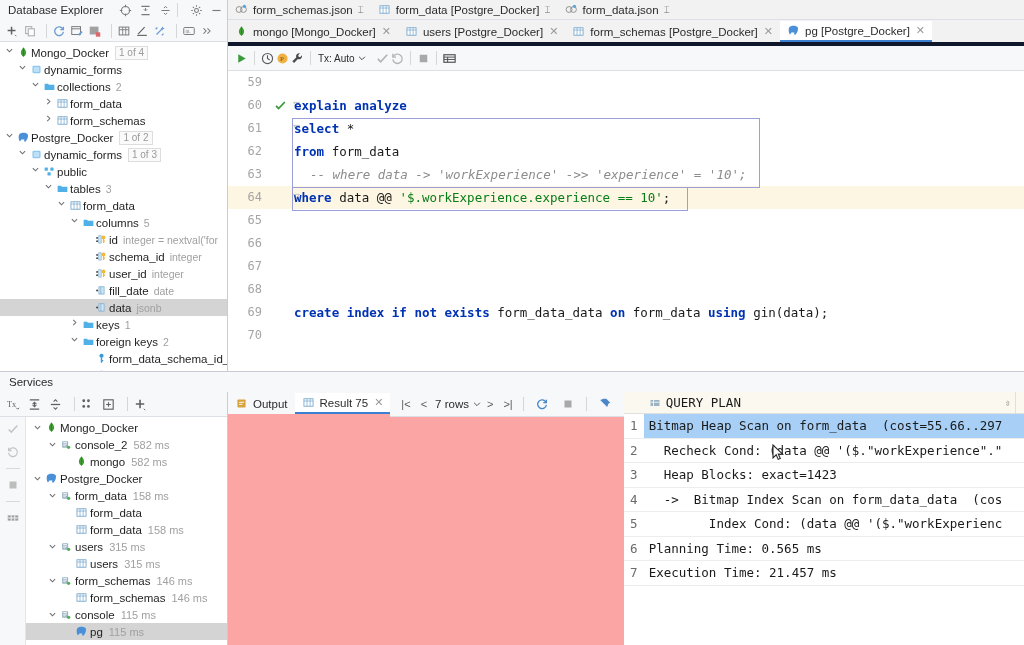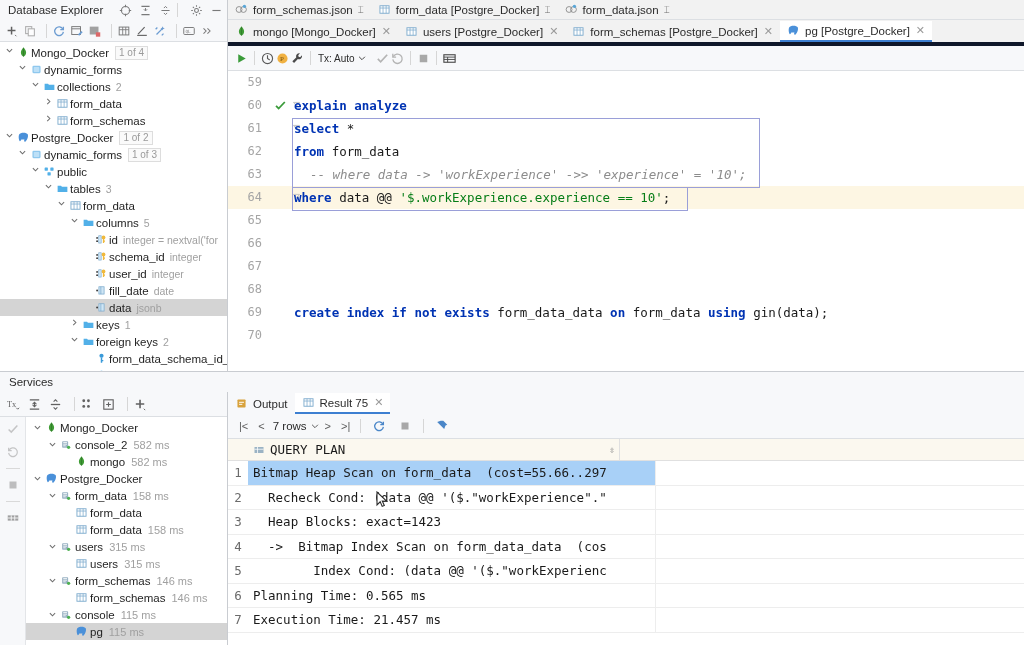--- a/index.html
+++ b/index.html
@@ -117,21 +117,21 @@
   #svc-gutter .gi{margin-bottom:9px;opacity:.55;}
   #svc-gutter .gsep{width:14px;height:1px;background:#d9d9d9;margin-bottom:9px;}
   #svc-tree{flex:1;background:#fff;overflow:hidden;padding-top:2px;}
   .snode{height:17px;display:flex;align-items:center;white-space:nowrap;font-size:11.5px;}
   .snode .arrow{width:11px;flex:none;text-align:center;color:#6e6e6e;font-size:8px;}
   .snode .nico{width:17px;flex:none;text-align:center;}
   .snode .lbl{color:#1f1f1f;}
   .snode .ms{color:#a0a0a0;margin-left:6px;font-size:11px;}
   .snode.sel{background:#d4d4d4;}
 
-  #svc-right{flex:1;background:#fca5a5;display:flex;flex-direction:column;}
+  #svc-right{flex:1;background:#fca5a5;display:flex;flex-direction:row;}
   #res-tabs{height:22px;display:flex;align-items:flex-end;background:#f7f8fa;}
   .rtab{height:21px;display:flex;align-items:center;padding:0 7px;font-size:11.5px;color:#2b2b2b;box-sizing:border-box;}
   .rtab.active{background:#fff;border-bottom:2px solid #3d7fd1;}
   .rtab .x{margin-left:6px;color:#9a9a9a;font-size:11px;}
   #res-toolbar{height:24px;display:flex;align-items:center;padding:0 6px;background:#f7f8fa;
                border-bottom:1px solid #dcdfe3;}
   #res-toolbar .nav{color:#5c5c5c;margin:0 5px;font-size:11px;}
   #res-toolbar .rows{font-size:11.5px;color:#2b2b2b;margin:0 3px;}
   #grid{flex:1;overflow:hidden;background:#fff;position:relative;
         font-family:"DejaVu Sans Mono", monospace;font-size:12.5px;}

